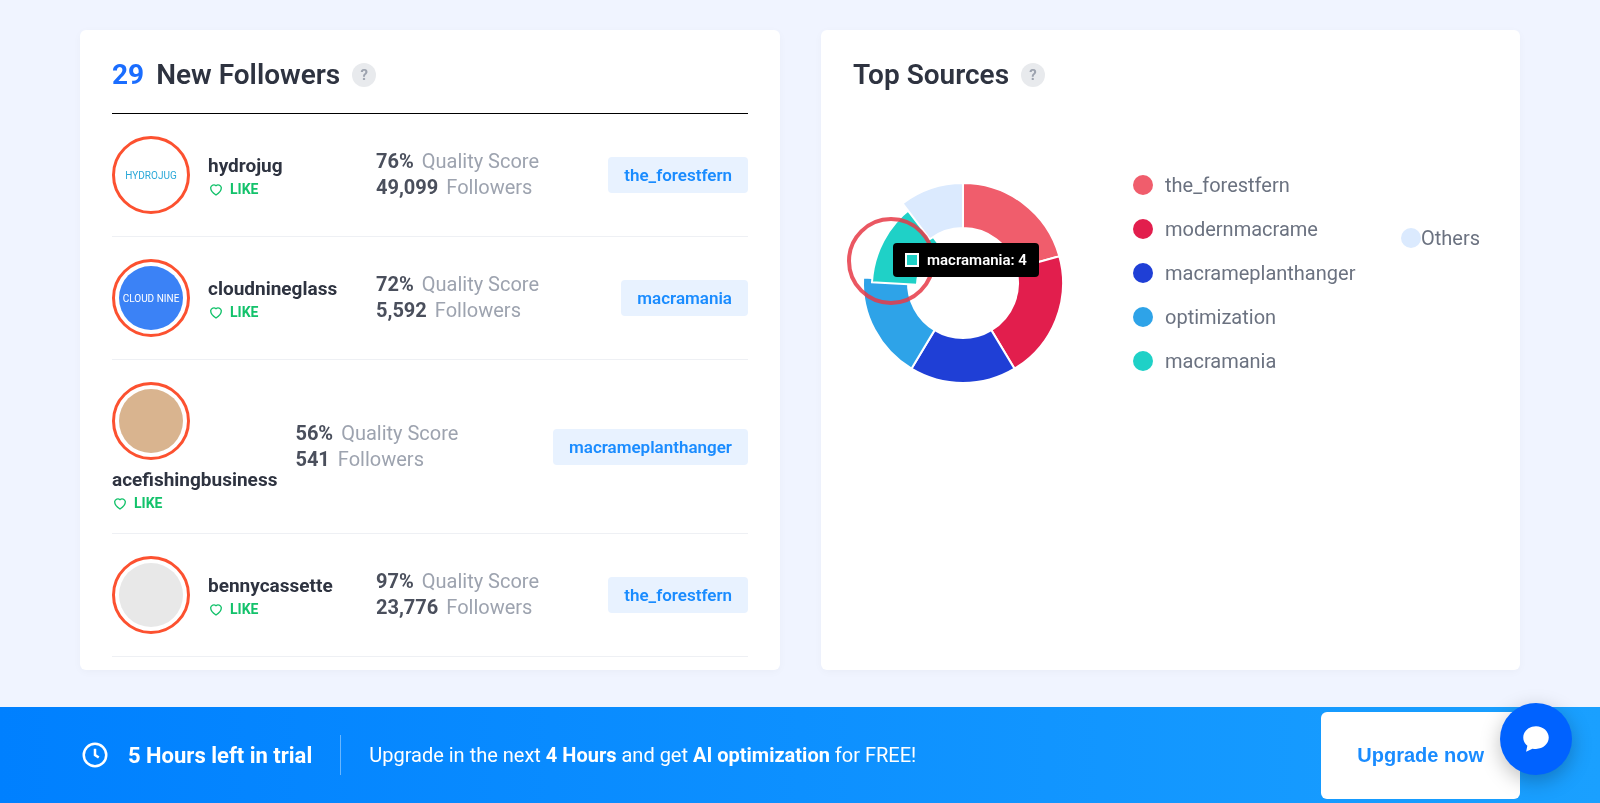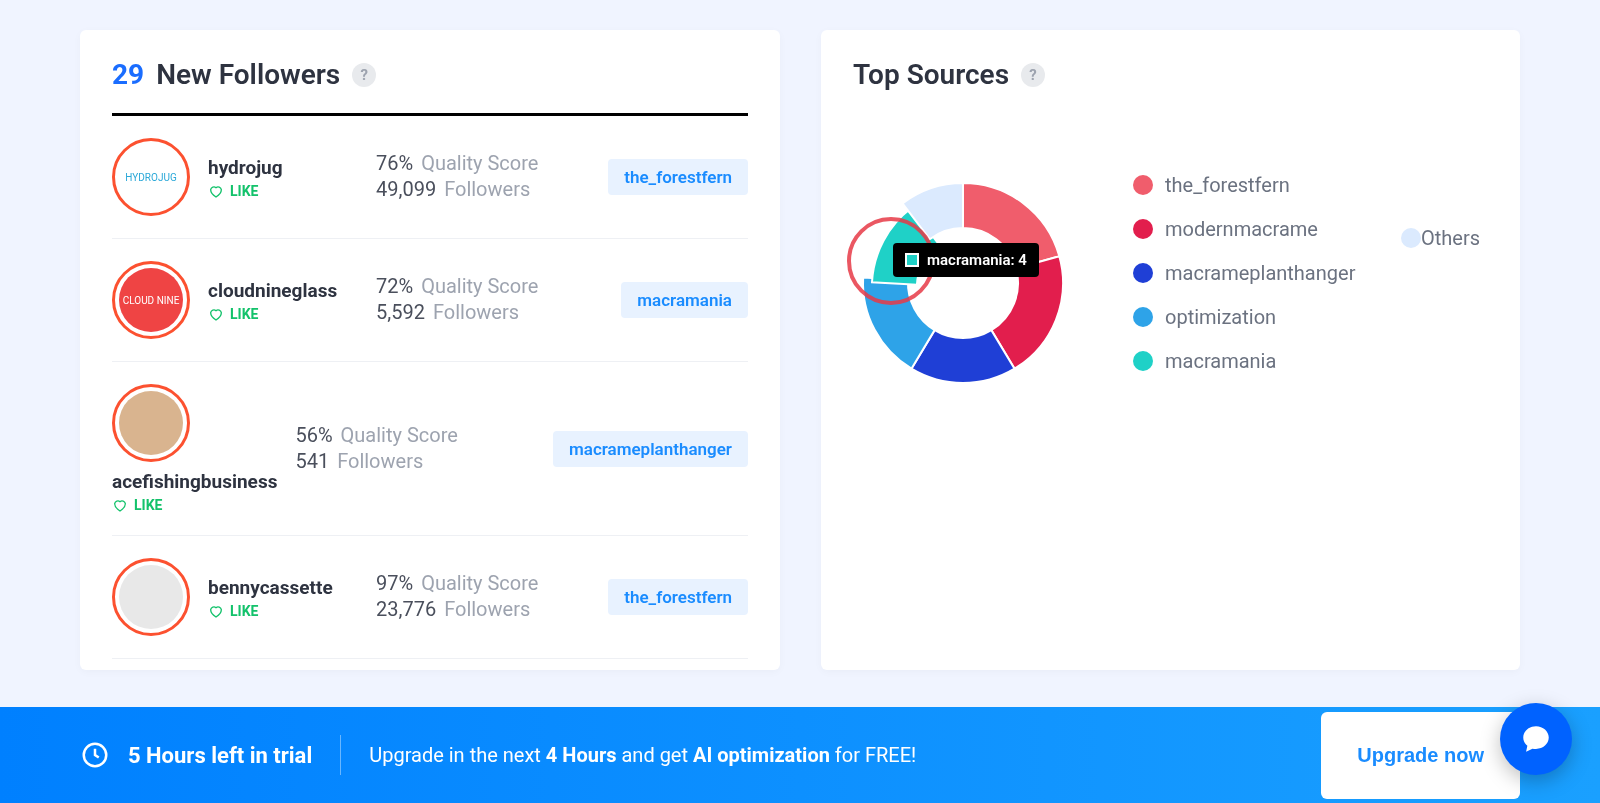--- a/index.html
+++ b/index.html
@@ -22,21 +22,21 @@
     padding: 28px 32px 0 32px;
     box-shadow: 0 2px 8px rgba(0,0,0,0.03);
   }
   .card-left { flex: 0 0 700px; height: 640px; overflow: hidden; }
   .card-right { flex: 1; height: 640px; margin-left: 17px; }
   .card-header {
     display: flex;
     align-items: center;
     gap: 12px;
     padding-bottom: 22px;
-    border-bottom: 3px solid #000000;
+    border-bottom: 1px solid #000000;
   }
   .header-count { color: #1a6dff; font-size: 28px; font-weight: 700; }
   .header-title { color: #2e3340; font-size: 28px; font-weight: 600; }
   .help-badge {
     width: 24px; height: 24px; border-radius: 50%;
     background: #e8eaed; color: #9da3af;
     display: flex; align-items: center; justify-content: center;
     font-size: 15px; font-weight: 700;
   }
   .follower-row {
@@ -58,21 +58,21 @@
     width: 64px; height: 64px; border-radius: 50%;
     display: flex; align-items: center; justify-content: center;
     font-size: 10px; color: #444; text-align: center; overflow: hidden;
   }
   .name-col { width: 150px; }
   .uname { color: #2e3340; font-size: 19px; font-weight: 700; margin-bottom: 4px; }
   .like-row { display: flex; align-items: center; gap: 6px; color: #13c26b; font-weight: 700; font-size: 14px; cursor: pointer; }
   .heart-icon { width: 16px; height: 16px; }
   .stats-col { flex: 1; }
   .stats-line { display: flex; align-items: baseline; gap: 8px; margin-bottom: 2px; }
-  .stat-val { color: #4a4f5c; font-size: 20px; font-weight: 400; }
+  .stat-val { color: #4a4f5c; font-size: 20px; font-weight: 700; }
   .stat-label { color: #9da3af; font-size: 20px; }
   .source-pill {
     background: #e8f2ff;
     color: #1a8cff;
     font-size: 17px;
     font-weight: 600;
     padding: 8px 16px;
     border-radius: 4px;
     white-space: nowrap;
   }
@@ -173,21 +173,21 @@
             </div>
         <div class="stats-line">
               <span class="stat-val">49,099</span>
               <span class="stat-label">Followers</span>
             </div>
       </div>
       <div class="source-pill">the_forestfern</div>
         </div>
         <div class="follower-row">
       <div class="avatar">
-        <div class="avatar-inner" style="background:#ef4444;color:#fff">CLOUD NINE</div>
+        <div class="avatar-inner" style="background:#3b82f6;color:#fff">CLOUD NINE</div>
       </div>
       <div class="name-col">
         <div class="uname">cloudnineglass</div>
         <div class="like-row">
           <svg class="heart-icon" viewBox="0 0 24 24" fill="none" stroke="#13c26b" stroke-width="2">
                 <path d="M12 21s-8-5.3-8-11a5 5 0 0 1 8-3 5 5 0 0 1 8 3c0 5.7-8 11-8 11z"></path>
               </svg>
           <span>LIKE</span>
         </div>
       </div>

